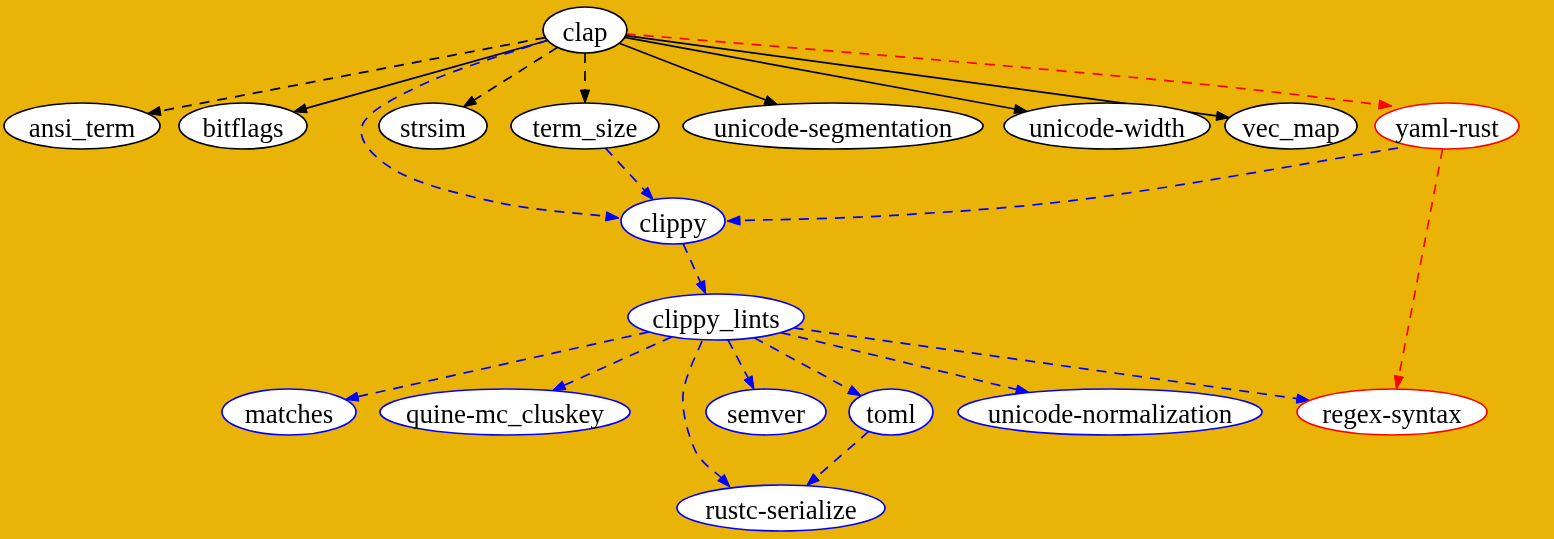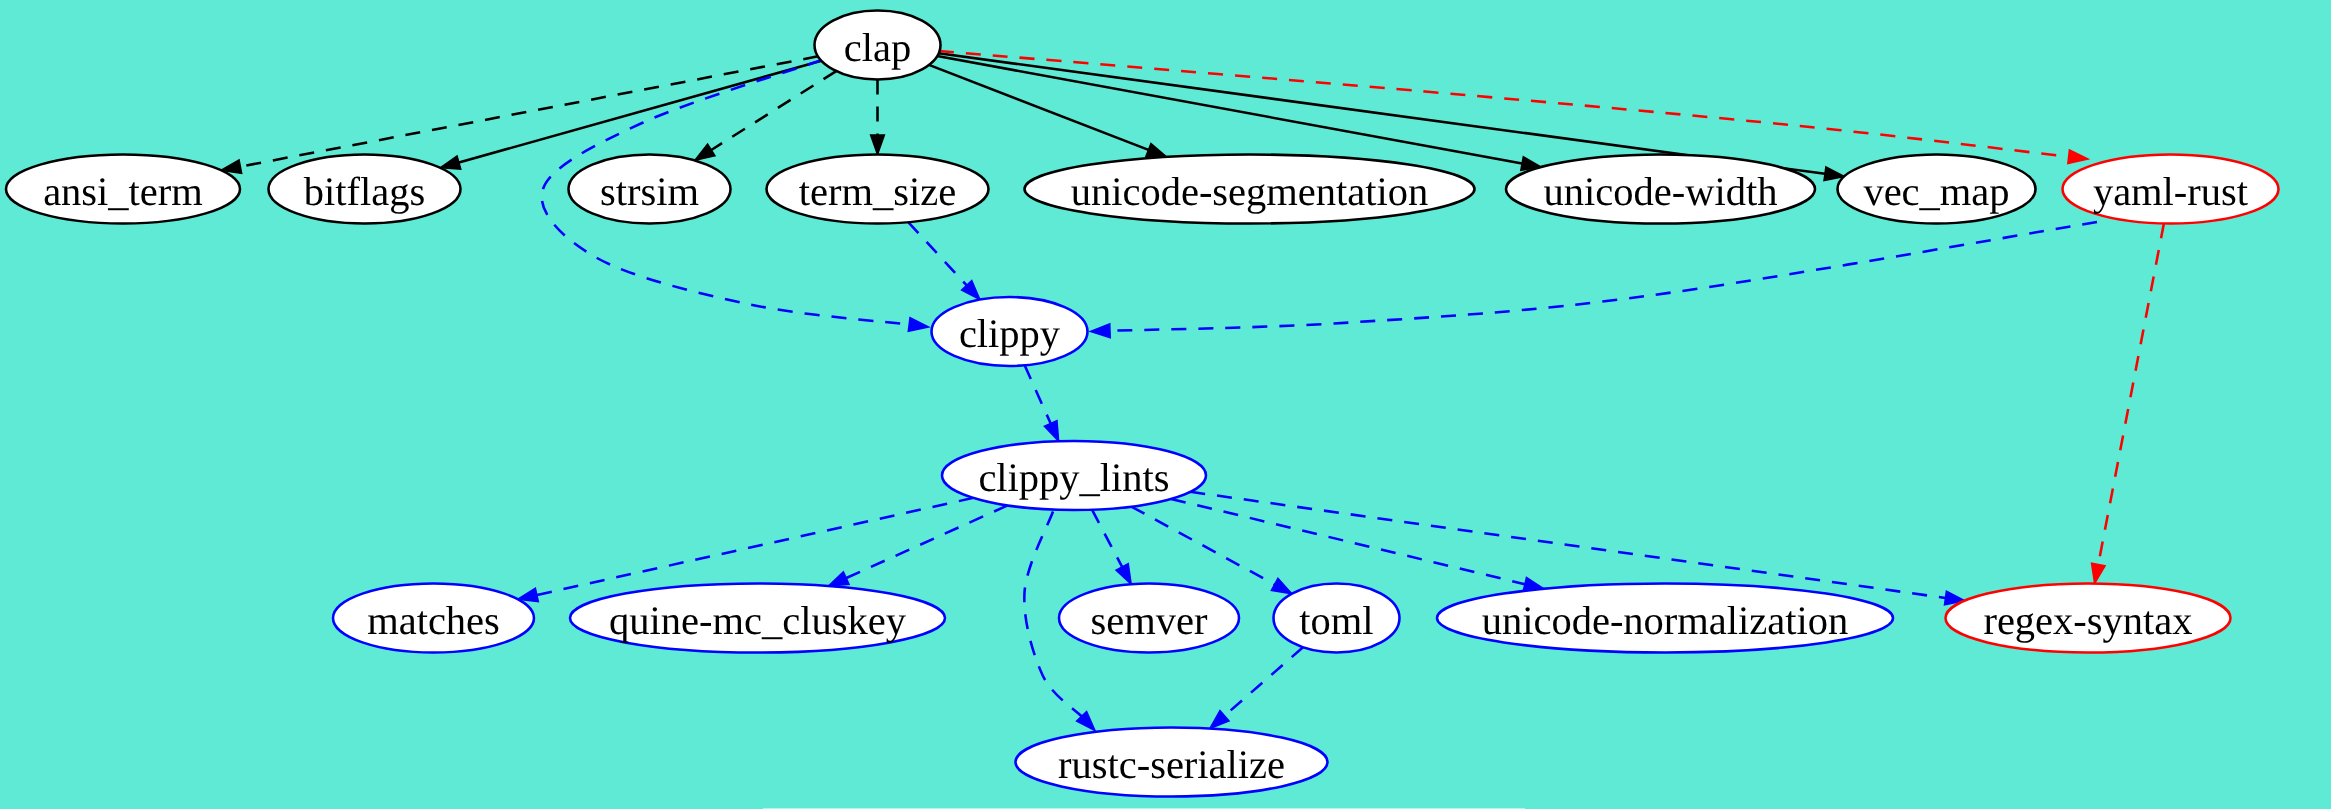--- a/index.html
+++ b/index.html
@@ -3,21 +3,21 @@
 <meta charset="utf-8">
 <style>
   html, body {
     margin: 0;
     padding: 0;
     background: #ffffff;
   }
   .canvas-wrap {
     width: 1554px;
     height: 539px;
-    background: #5eead4;
+    background: #eab308;
     position: relative;
     overflow: hidden;
   }
   svg {
     display: block;
   }
   .node-label {
     font-family: "Liberation Serif", "DejaVu Serif", serif;
     font-size: 27px;
     fill: #000000;

